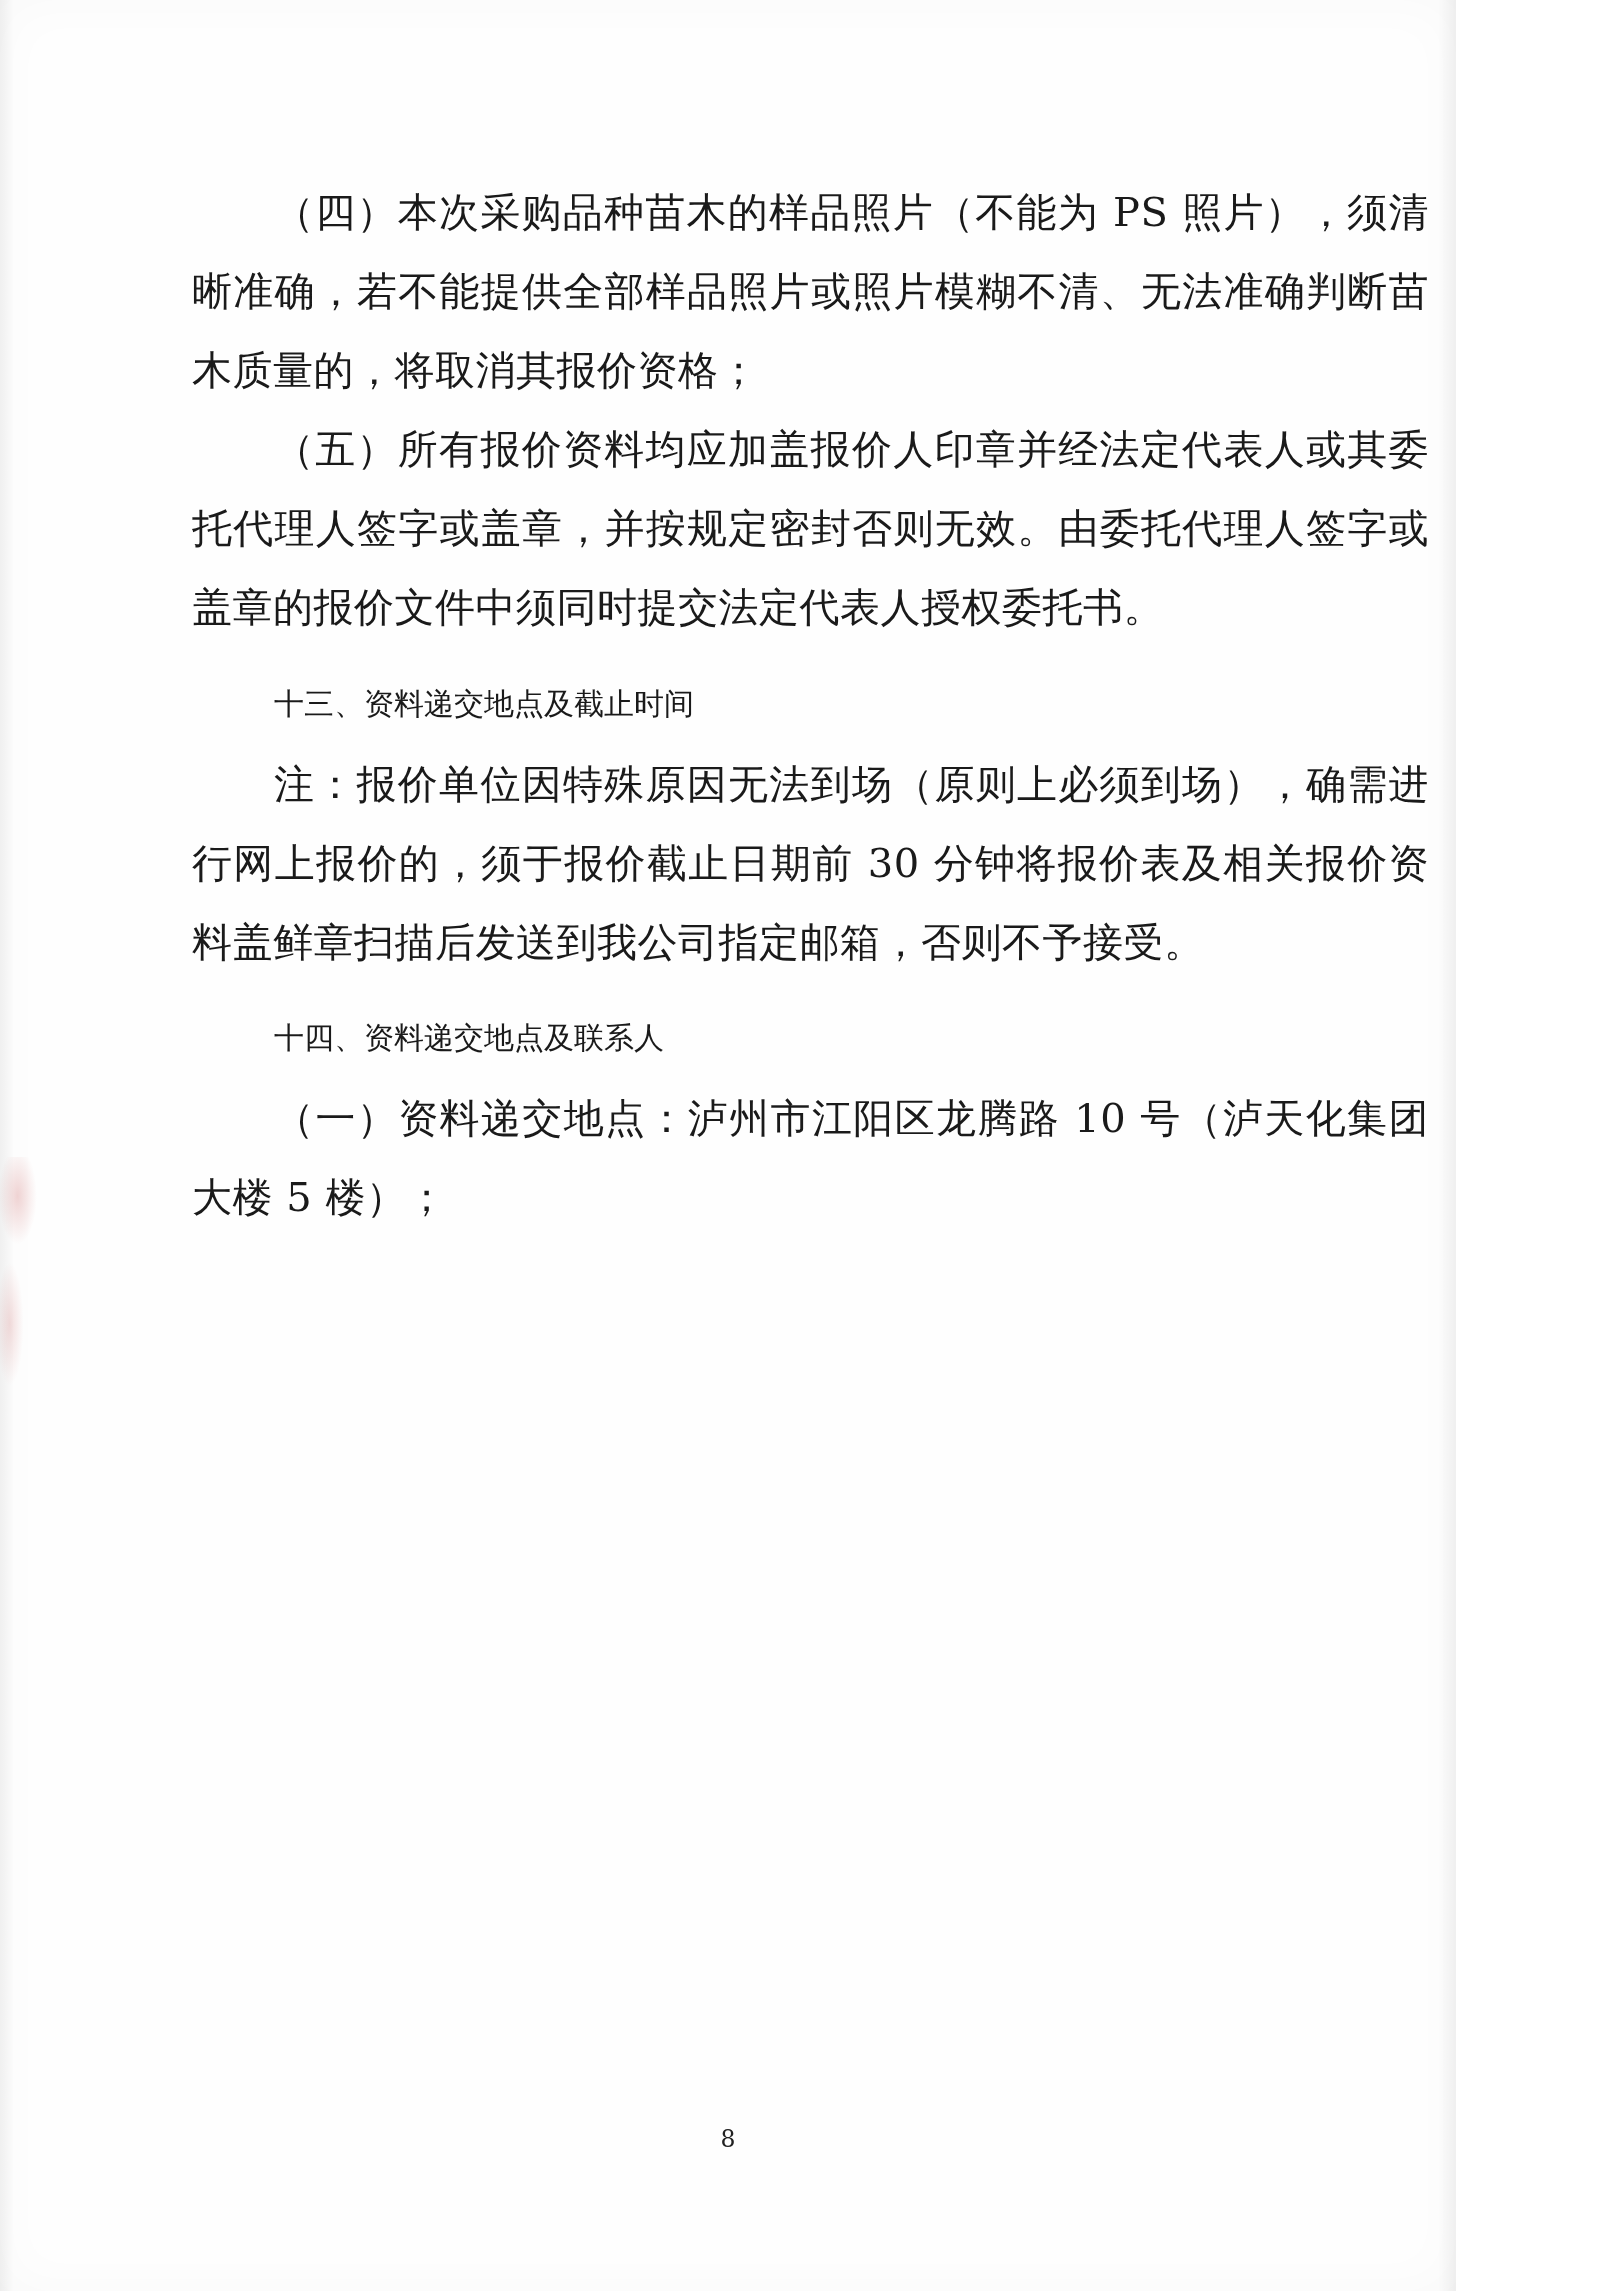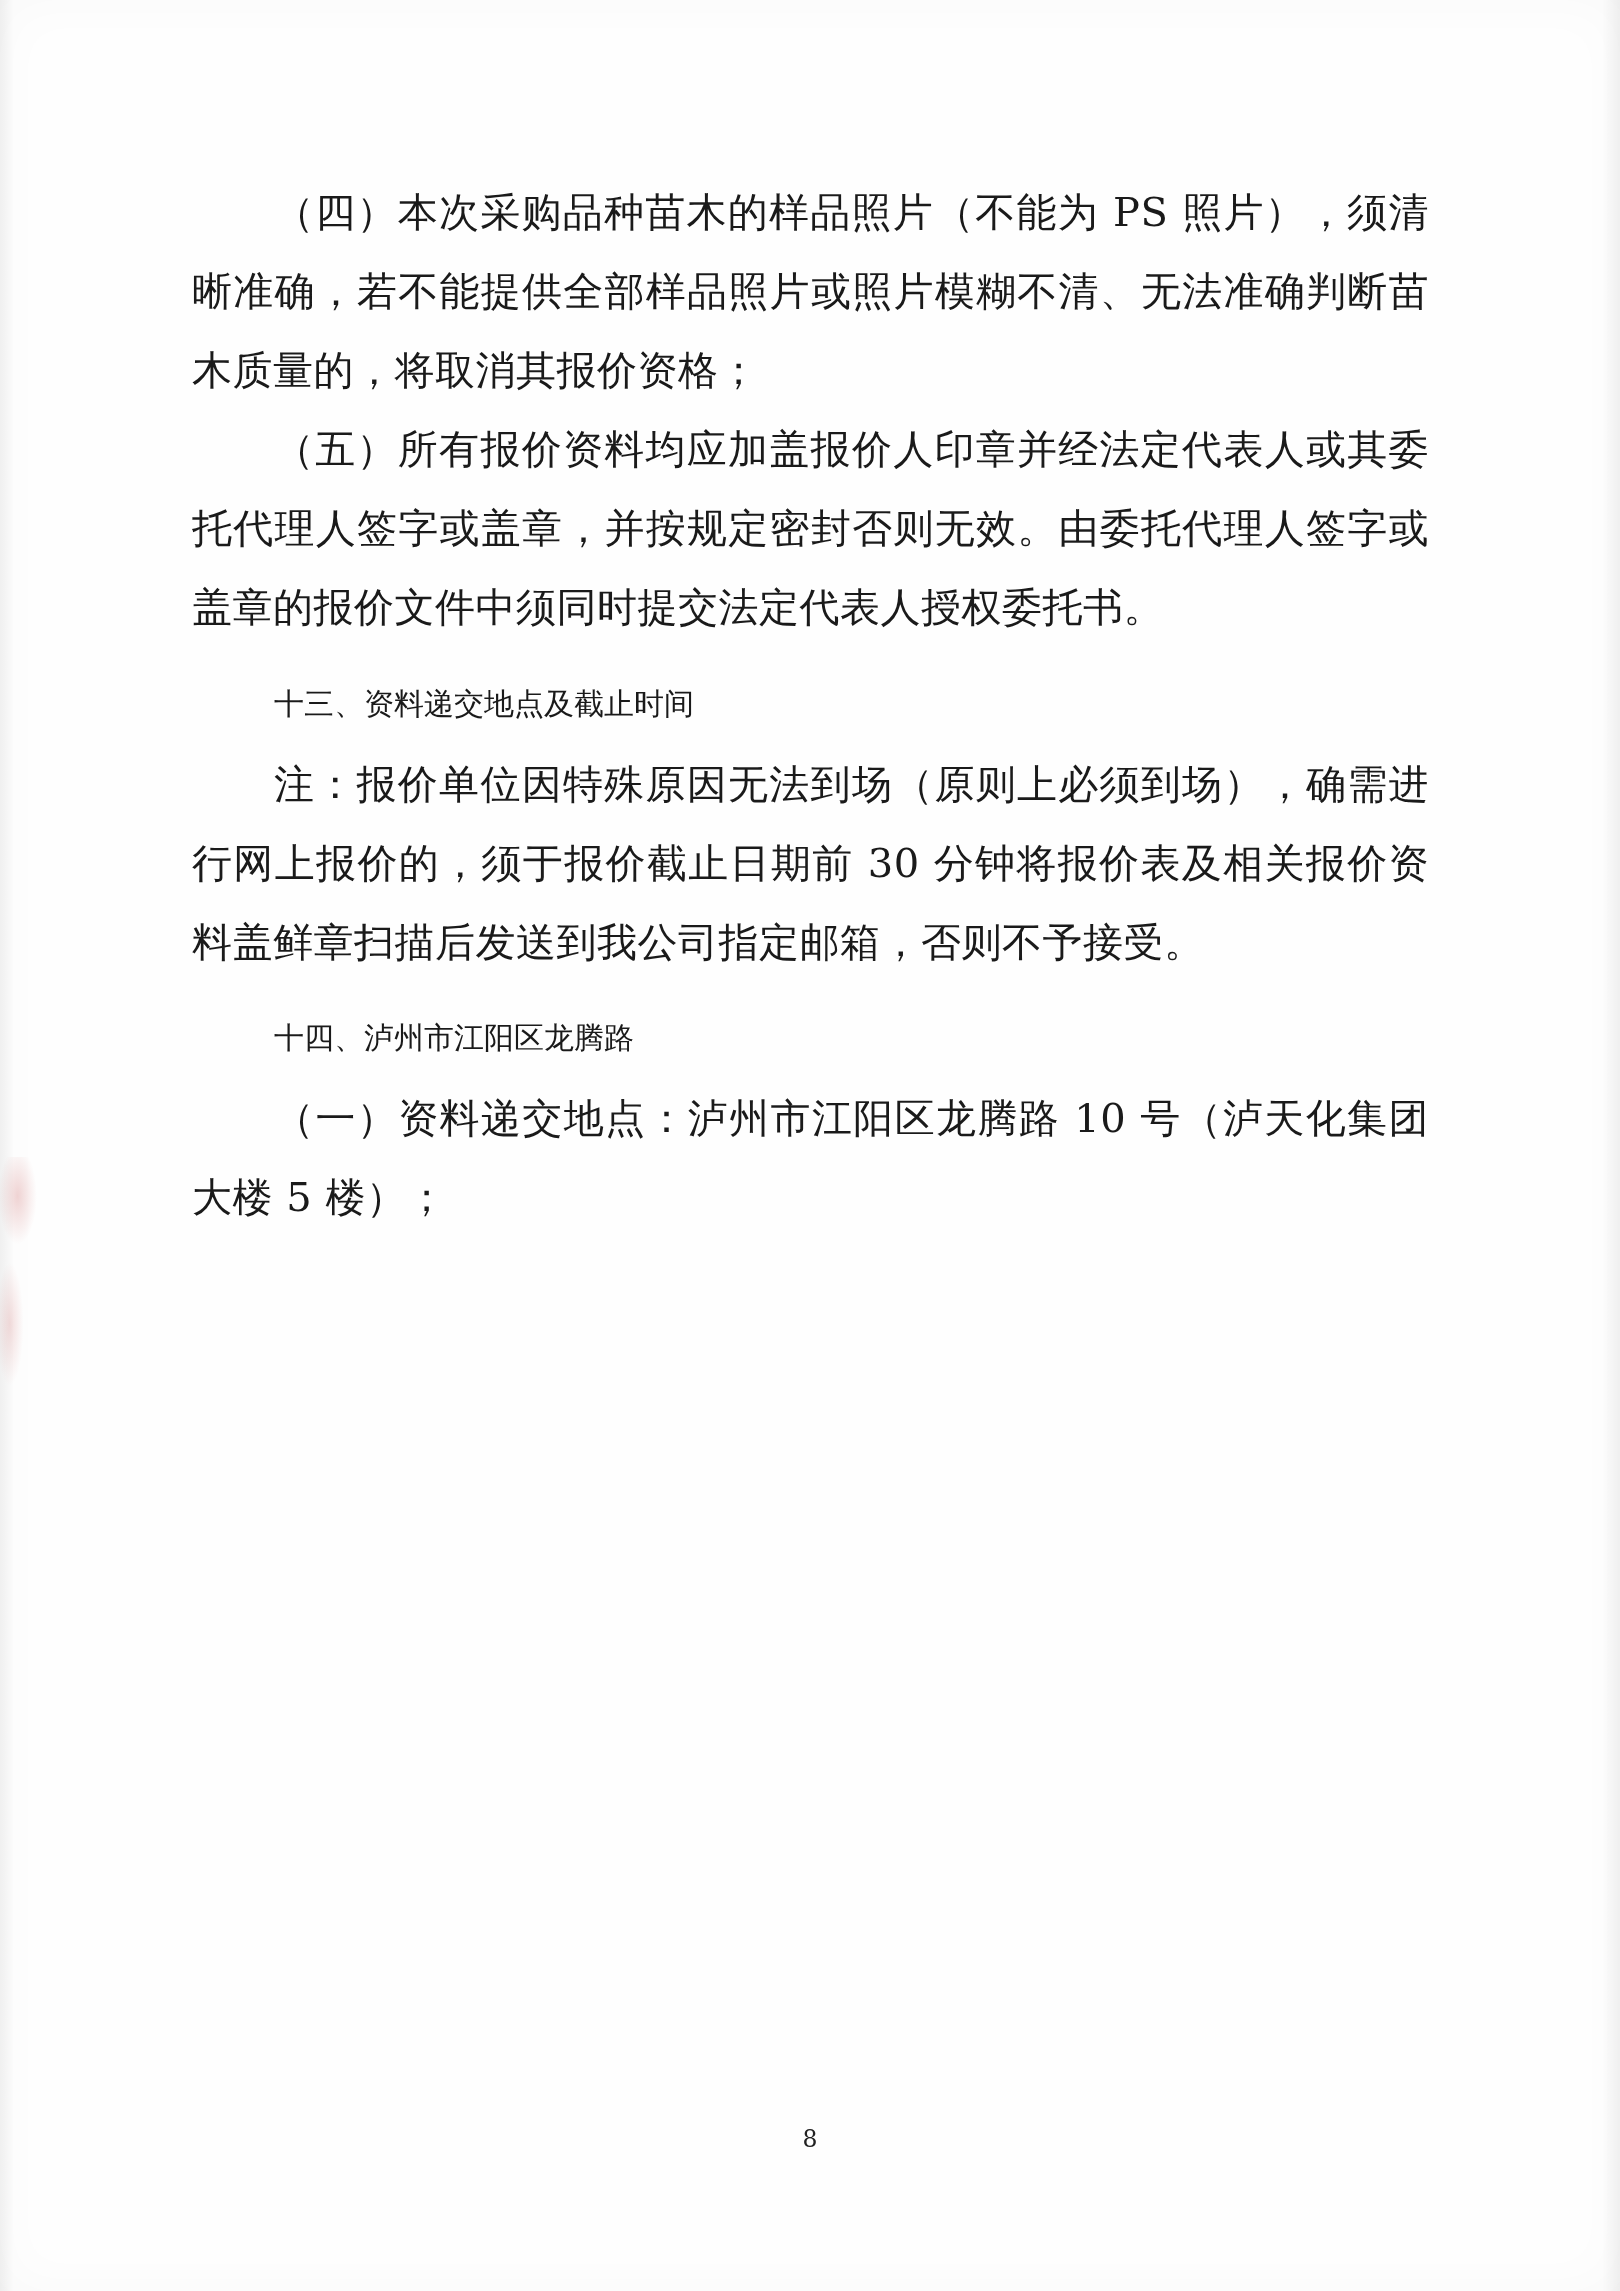--- a/index.html
+++ b/index.html
@@ -2,21 +2,21 @@
 <html lang="zh"><head>
 <meta charset="utf-8">
 <style>
   html, body {
     margin: 0;
     padding: 0;
     background: #ffffff;
   }
   .page {
     position: relative;
-    width: 1620px;
+    width: 1456px;
     height: 2292px;
     background: #fefefe;
     font-family: "DejaVu Serif", serif;
     color: #1a1a1a;
     overflow: hidden;
   }
   
   .page::before {
     content: "";
     position: absolute;
@@ -110,21 +110,21 @@
     </div>
 
 
     <h2 class="heading">十三、资料递交地点及截止时间</h2>
 
 
     <div class="blk">
       <p class="body-line indent">注：报价单位因特殊原因无法到场（原则上必须到场），确需进行网上报价的，须于报价截止日期前 30 分钟将报价表及相关报价资料盖鲜章扫描后发送到我公司指定邮箱，否则不予接受。</p>
     </div>
 
-    <h2 class="heading">十四、泸州市江阳区龙腾路</h2>
+    <h2 class="heading">十四、资料递交地点及联系人</h2>
 
     <div class="blk">
       <p class="body-line indent">（一）资料递交地点：泸州市江阳区龙腾路 10 号（泸天化集团大楼 5 楼）；</p>
     </div>
 
   </div>
 
   <div class="page-number">8</div>
 </div>
 

